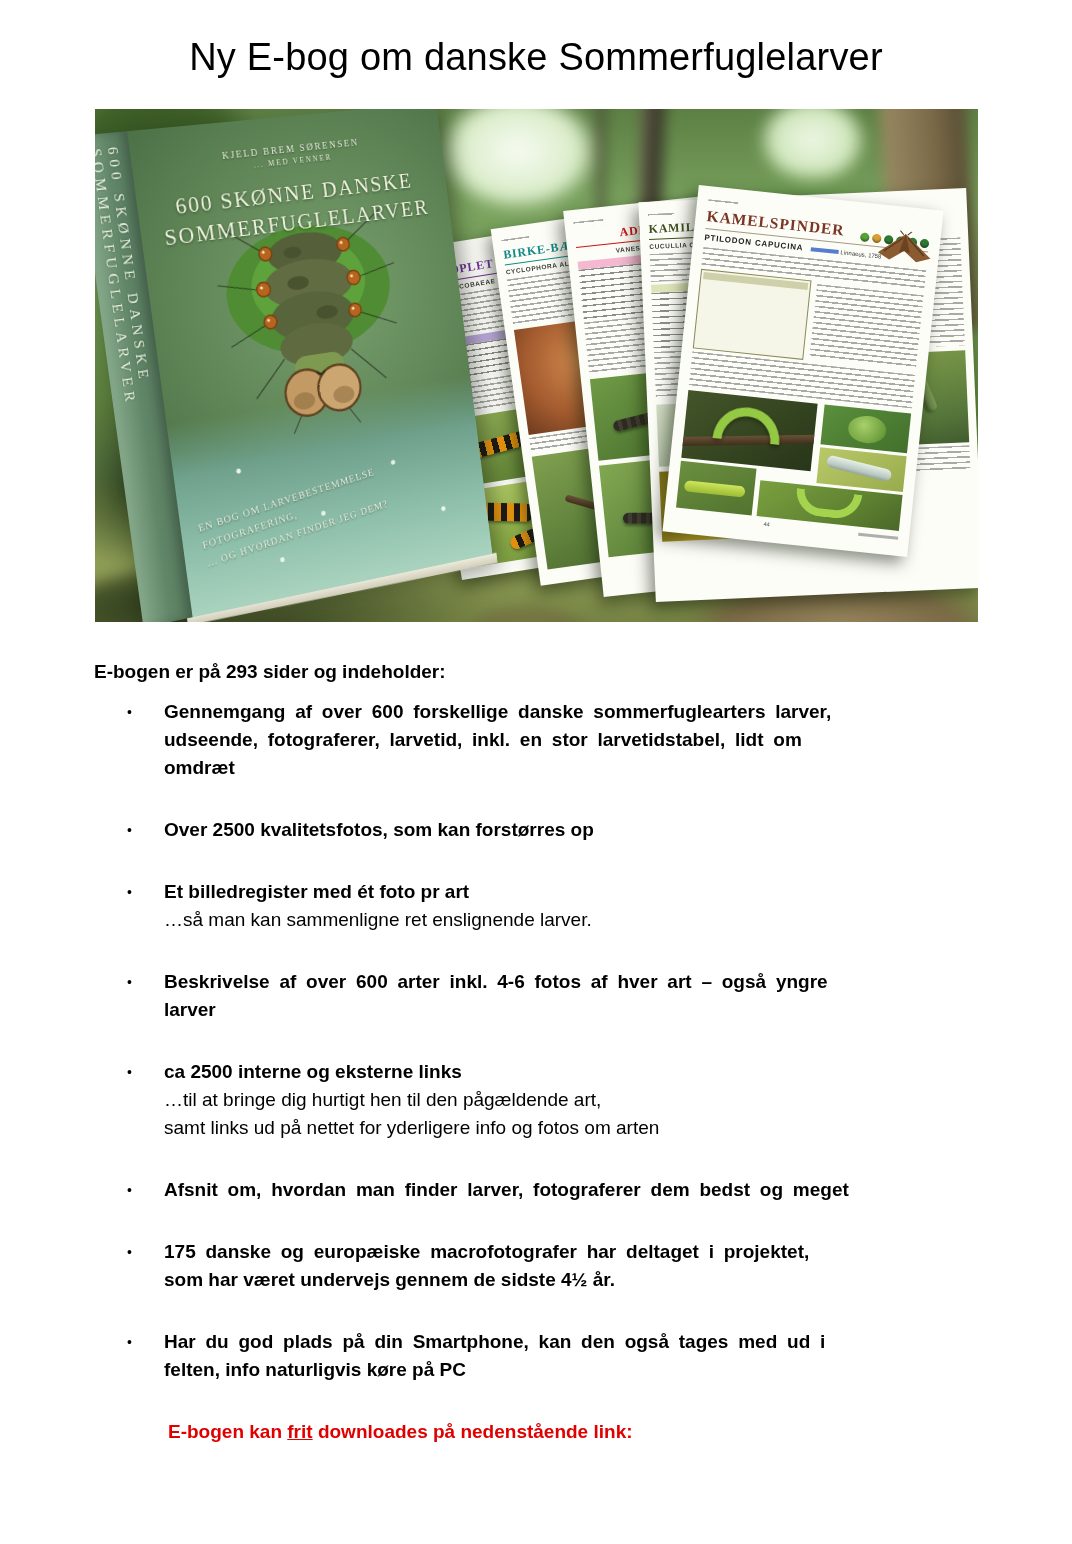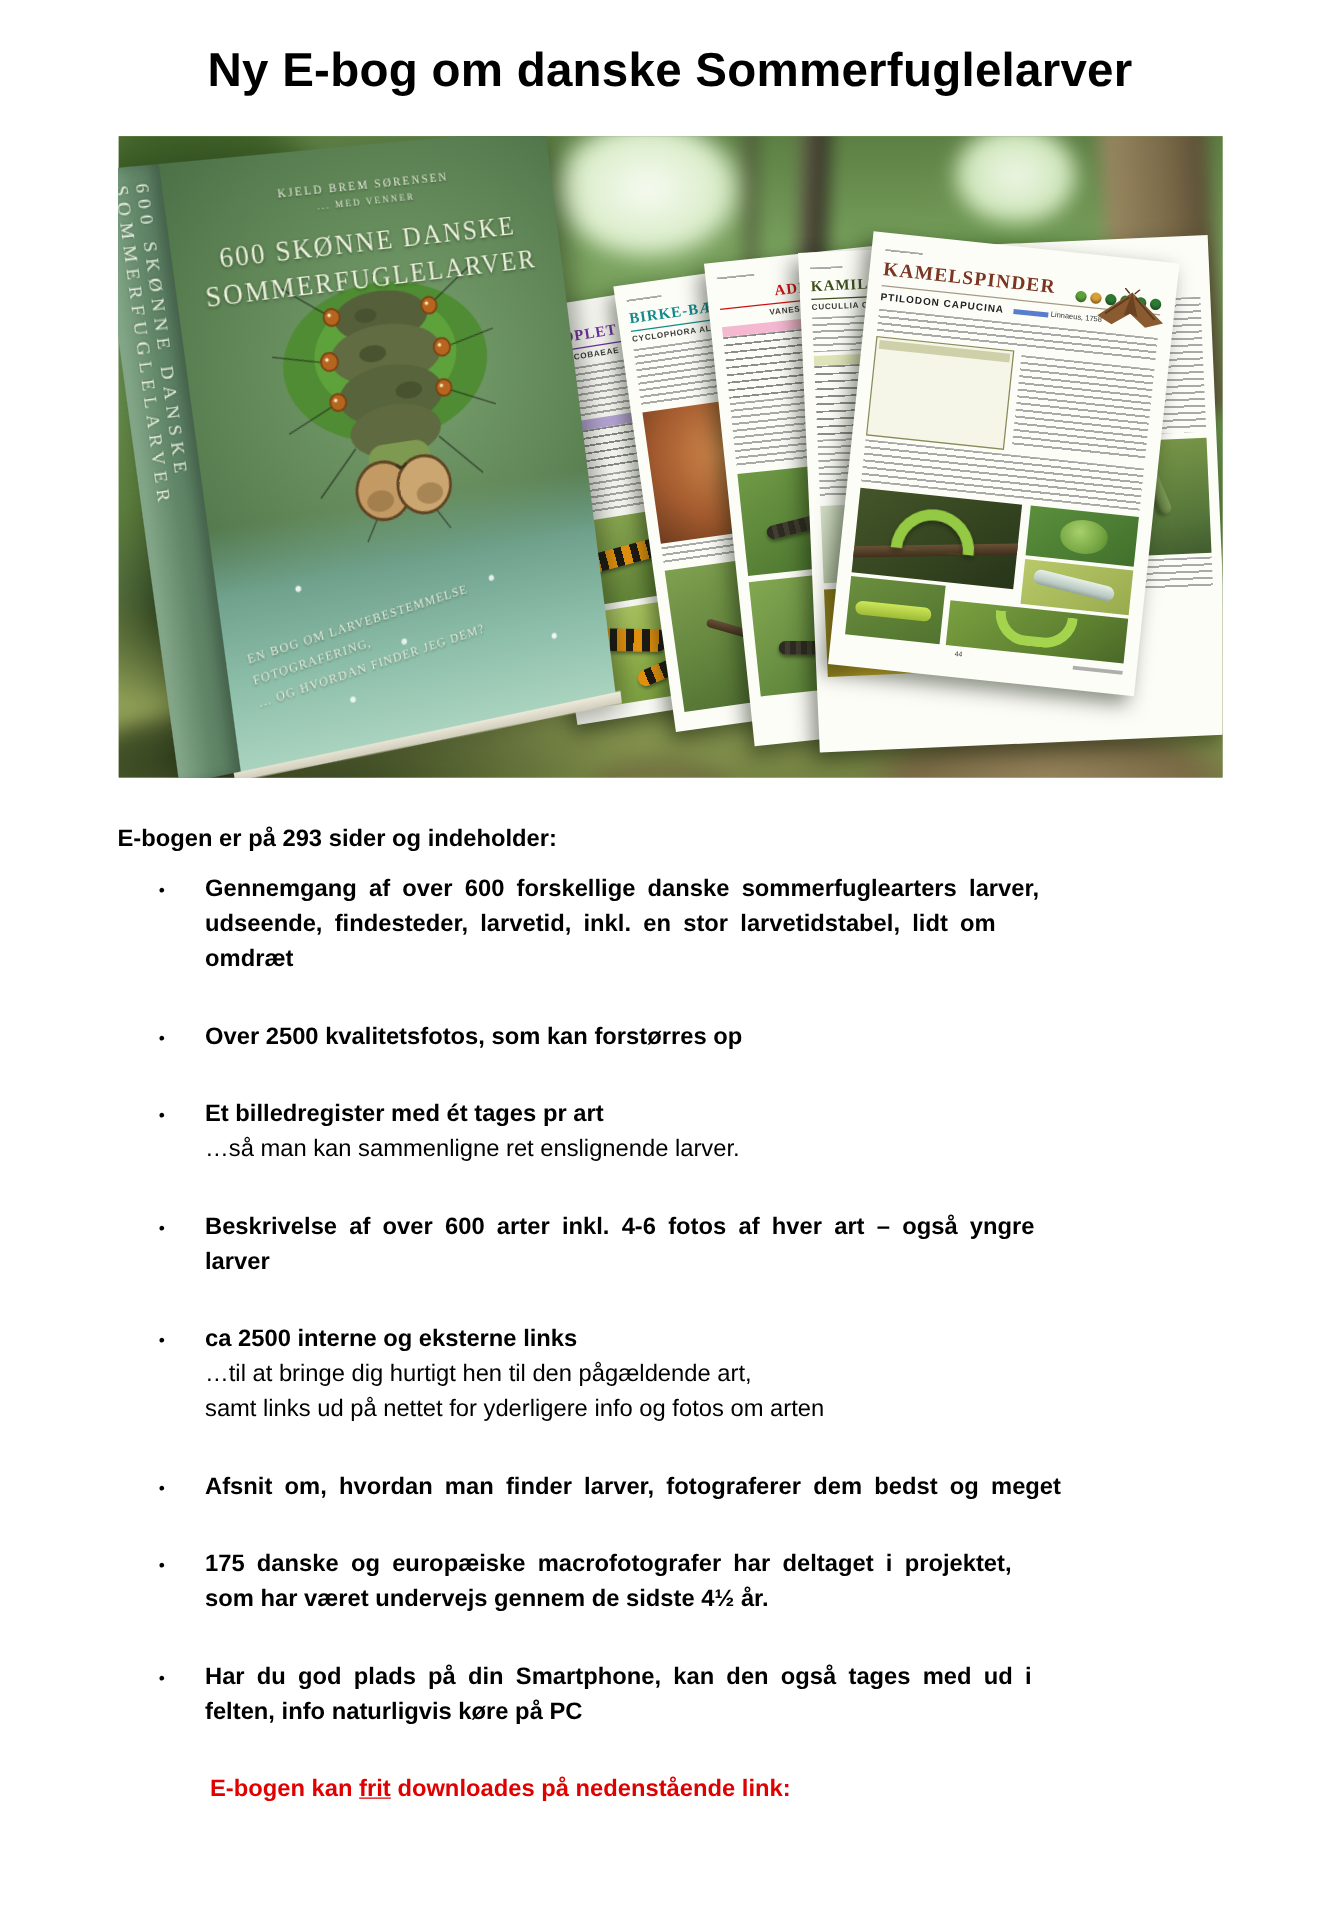--- a/index.html
+++ b/index.html
@@ -1,20 +1,20 @@
 <!DOCTYPE html>
 <html><head>
 <meta charset="utf-8">
 <style>
   html,body{margin:0;padding:0;background:#ffffff;}
   .page{position:relative;width:1072px;height:1544px;background:#fff;overflow:hidden;
         font-family:"Liberation Sans",sans-serif;color:#000;}
   
   h1.doc-title{margin:34px 0 0;text-align:center;font-size:38px;line-height:1.25;
-        font-weight:bold;letter-spacing:.2px;}
+        font-weight:normal;letter-spacing:.2px;}
   
   .hero{position:relative;margin:27px 0 0 95px;width:883px;height:513px;overflow:hidden;
         background:#6d8f55;}
   .bg{position:absolute;inset:-18px;filter:blur(7px);z-index:0;}
   .bg-base{position:absolute;inset:0;background:
       linear-gradient(180deg,#57793f 0%,#7ba45f 22%,#6b9350 40%,#5c7f3c 58%,#83935042 70%,#7d8d4c 78%,#55632f 100%),
       #6d8f55;}
   .spot{position:absolute;border-radius:50%;}
   .sky1{left:36%;top:-4%;width:24%;height:30%;background:radial-gradient(closest-side,#f7fbf2,#d9ecc8 55%,transparent 75%);}
   .sky2{left:72%;top:-2%;width:16%;height:22%;background:radial-gradient(closest-side,#eef7e6,#cfe6bb 55%,transparent 75%);}
@@ -388,34 +388,34 @@
     </div>
   </figure>
 
   <section class="content">
     <p class="intro">E-bogen er på 293 sider og indeholder:</p>
     <ul class="blist">
         <li>
           <span class="dot">•</span>
           <div>
             <div class="bl bold just">Gennemgang af over 600 forskellige danske sommerfuglearters larver,</div>
-            <div class="bl bold just">udseende, findesteder, larvetid, inkl. en stor larvetidstabel, lidt om</div>
+            <div class="bl bold just">udseende, fotograferer, larvetid, inkl. en stor larvetidstabel, lidt om</div>
             <div class="bl bold">omdræt</div>
           </div>
         </li>
         <li>
           <span class="dot">•</span>
           <div>
             <div class="bl bold">Over 2500 kvalitetsfotos, som kan forstørres op</div>
           </div>
         </li>
         <li>
           <span class="dot">•</span>
           <div>
-            <div class="bl bold">Et billedregister med ét tages pr art</div>
+            <div class="bl bold">Et billedregister med ét foto pr art</div>
             <div class="bl">…så man kan sammenligne ret enslignende larver.</div>
           </div>
         </li>
         <li>
           <span class="dot">•</span>
           <div>
             <div class="bl bold just">Beskrivelse af over 600 arter inkl. 4-6 fotos af hver art – også yngre</div>
             <div class="bl bold">larver</div>
           </div>
         </li>

